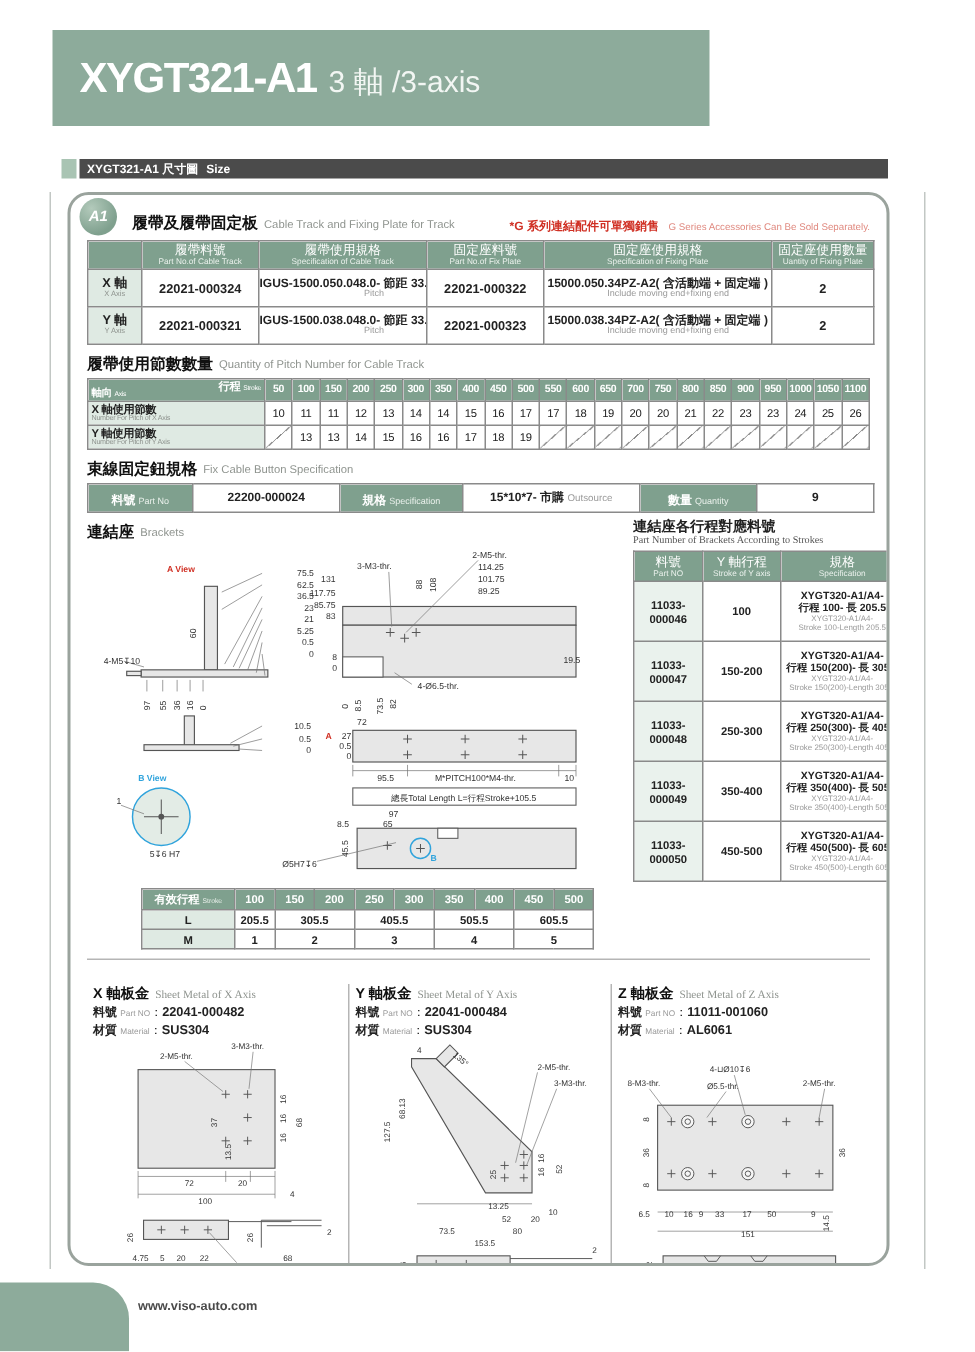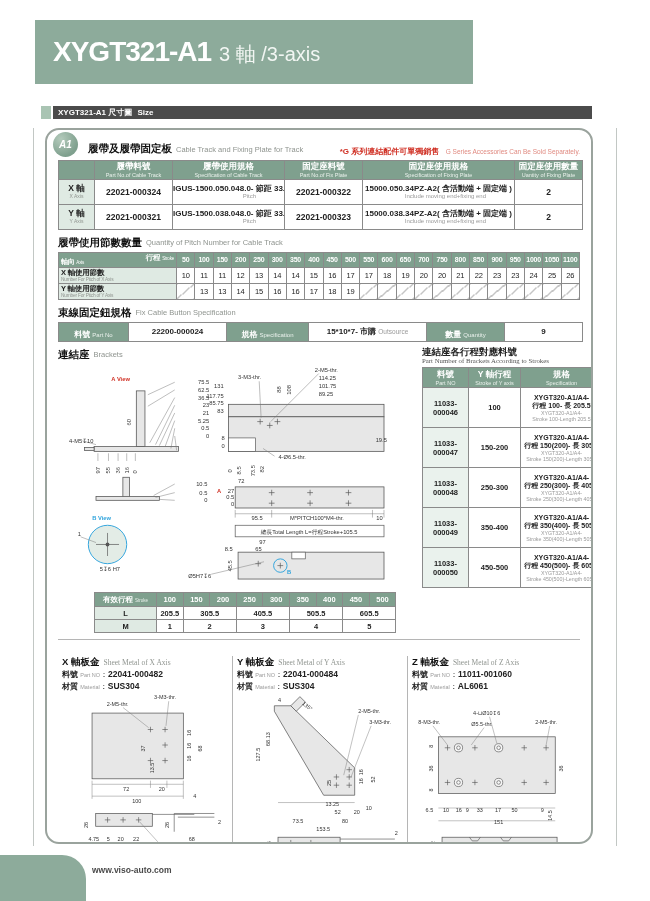--- a/index.html
+++ b/index.html
@@ -40,21 +40,21 @@
   .t-cn { font-size:10.5px; font-weight:bold; color:#111; white-space:nowrap; }
   .t-en { font-size:7.5px; color:#8f948f; margin-left:4px; white-space:nowrap; }
   .note { margin-left:auto; text-align:right; white-space:nowrap; }
   .note-cn { color:#d03024; font-weight:bold; font-size:8px; }
   .note-en { color:#e08a80; font-size:6.5px; margin-left:2px; }
 
   table { border-collapse:collapse; width:100%; table-layout:fixed; }
   th, td { border:1px solid #8a8a8a; text-align:center; vertical-align:middle; overflow:hidden; }
   table { border:1.5px solid #6d6d6d; }
   th.g { background:#7fa08e; color:#fff; padding:1px 0; }
-  .h-cn { font-size:8.5px; font-weight:bold; display:block; line-height:1.15; }
+  .h-cn { font-size:8.5px; font-weight:normal; display:block; line-height:1.15; }
   .h-en { font-size:5.5px; font-weight:normal; display:block; color:#eaf1ec; line-height:1.1; }
   td.axis { background:#dfeae3; }
   .ax-cn { font-size:8.5px; font-weight:bold; display:block; line-height:1.1; }
   .ax-en { font-size:5px; color:#8f948f; display:block; line-height:1.1; }
   td.val { font-size:8.5px; font-weight:bold; }
   .spec-main { font-size:8px; font-weight:bold; display:block; line-height:1.15; white-space:nowrap; }
   .spec-sub { font-size:6px; color:#9a9a9a; display:block; line-height:1.1; text-align:right; padding-right:28px; }
   .t1 td { height:25px; }
 
   

